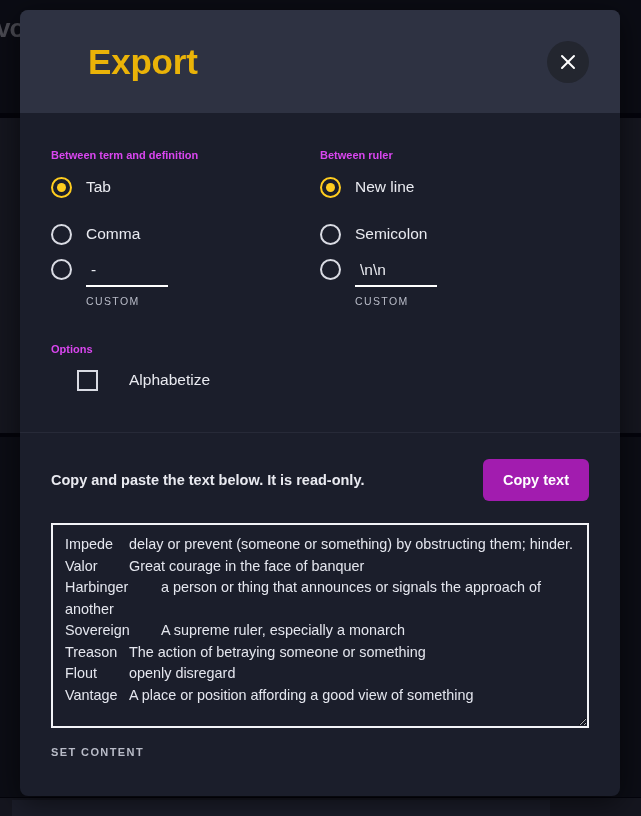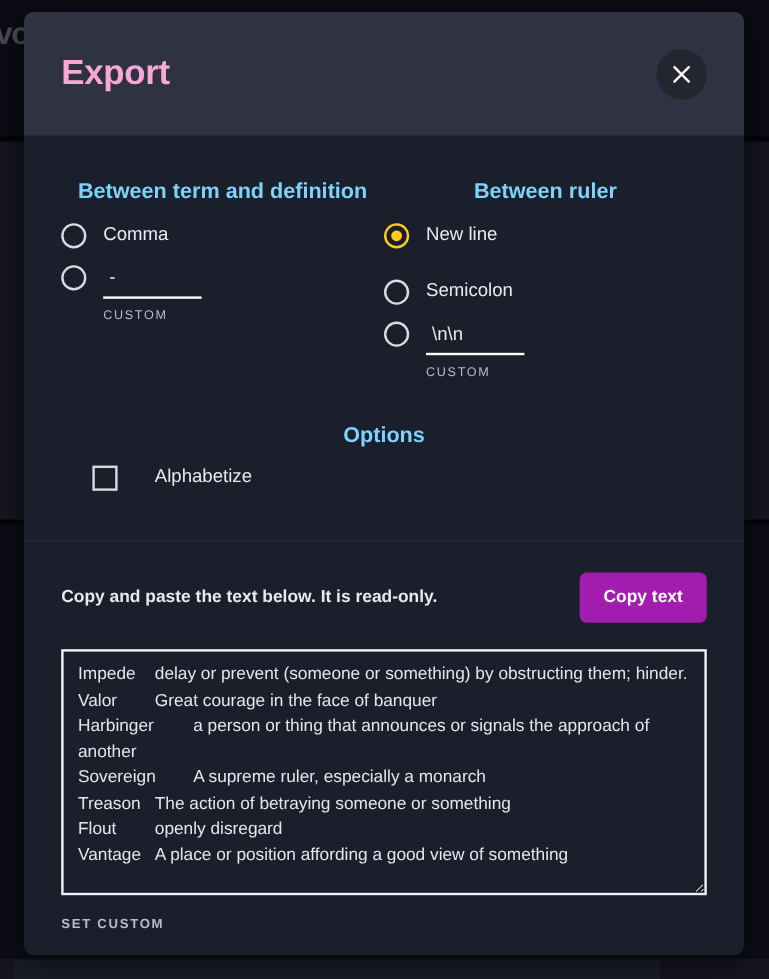--- a/index.html
+++ b/index.html
@@ -49,37 +49,37 @@
     box-shadow: 0 6px 28px rgba(0,0,0,.55);
   }
   .modal-header {
     position: relative;
     height: 103px;
     background: #2e3242;
     padding: 0 31px;
     display: flex; align-items: center; justify-content: space-between;
   }
   .modal-title {
-    font-size: 29px; font-weight: 700; color: #f9a8d4;
+    font-size: 35px; font-weight: 700; color: #eab308;
     letter-spacing: -0.2px;
+    margin-left: 37px;
   }
   .close-btn {
     width: 42px; height: 42px; border-radius: 50%;
     background: #23262f; border: none;
     display: flex; align-items: center; justify-content: center;
     cursor: pointer; flex: 0 0 auto;
   }
   .close-btn svg { display: block; }
 
   .modal-body { padding: 0 31px; }
 
   .section-label {
-    font-size: 18px; font-weight: 700; color: #7dd3fc;
+    font-size: 11px; font-weight: 700; color: #d946ef;
     margin-top: 36px;
-    text-align: center;
   }
   .cols { display: flex; }
   .col { width: 285px; }
 
   .opt-row {
     display: flex; align-items: center;
     height: 42px; margin-top: 5px;
   }
   .radio {
     width: 21px; height: 21px; border-radius: 50%;
@@ -184,20 +184,24 @@
       </button>
     </div>
 
     <div class="modal-body">
 
       <div class="cols">
 
         <div class="col">
           <div class="section-label">Between term and definition</div>
 
+          <div class="opt-row">
+            <span class="radio on"></span>
+            <span class="opt-label">Tab</span>
+          </div>
 
           <div class="opt-row">
             <span class="radio"></span>
             <span class="opt-label">Comma</span>
           </div>
 
           <div class="custom-wrap">
             <span class="radio"></span>
             <div class="custom-field">
               <input class="custom-input" type="text" value="-" style="">
@@ -244,17 +248,17 @@
       </div>
 
       <textarea class="textarea-box" readonly="" style="">Impede	delay or prevent (someone or something) by obstructing them; hinder.
 Valor	Great courage in the face of banquer
 Harbinger	a person or thing that announces or signals the approach of another
 Sovereign	A supreme ruler, especially a monarch
 Treason	The action of betraying someone or something
 Flout	openly disregard
 Vantage	A place or position affording a good view of something</textarea>
 
-      <div class="set-content">SET CUSTOM</div>
+      <div class="set-content">SET CONTENT</div>
 
     </div>
   </div>
 </div>
 
 </body></html>

